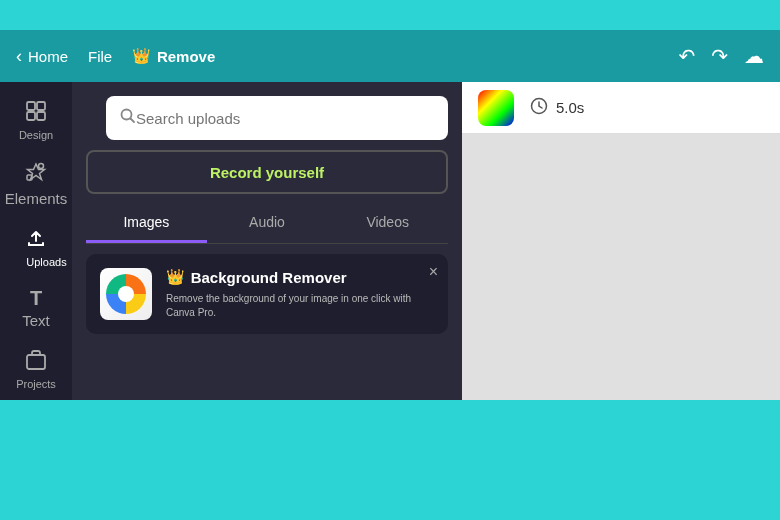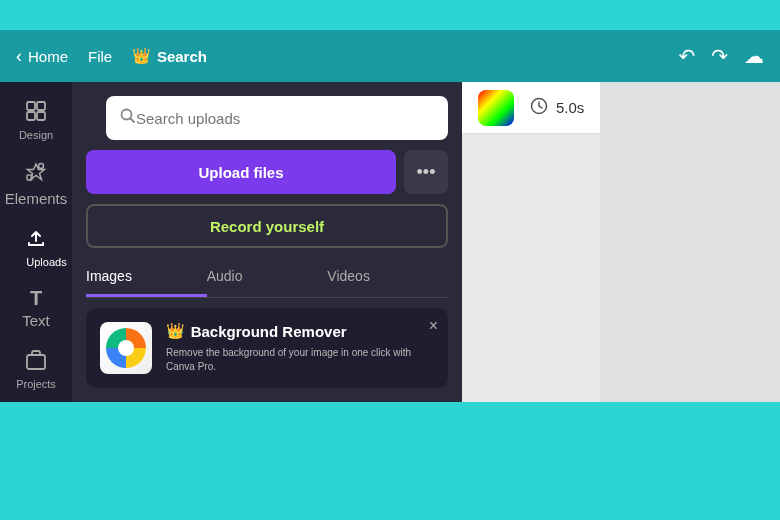--- a/index.html
+++ b/index.html
@@ -204,20 +204,21 @@
 
     
     .tabs {
       display: flex;
       gap: 0;
       border-bottom: 1px solid #444;
     }
 
     .tab {
       flex: 1;
+      text-align: center;
       padding: 10px 0;
       color: #aaa;
       font-size: 14px;
       font-weight: 500;
       cursor: pointer;
       border-bottom: 3px solid transparent;
     }
 
     .tab.active {
       color: #fff;
@@ -275,21 +276,21 @@
       color: #bbb;
       font-size: 10px;
       line-height: 1.4;
     }
 
     
     .canvas-area {
       flex: 1;
       background: #e8e8e8;
       display: flex;
-      flex-direction: row;
+      flex-direction: column;
     }
 
     .canvas-topbar {
       height: 52px;
       background: #fff;
       display: flex;
       align-items: center;
       padding: 0 16px;
       gap: 16px;
       border-bottom: 1px solid #ddd;
@@ -324,21 +325,21 @@
 
 <div class="header">
   <div class="header-nav">
     <div class="header-back">
       <span style="font-size:18px;">‹</span>
       <span>Home</span>
     </div>
     <span class="header-item">File</span>
     <div class="header-resize">
       <span>👑</span>
-      <span>Search</span>
+      <span>Remove</span>
     </div>
   </div>
   <div class="header-actions">
     <span class="header-icon-btn">↶</span>
     <span class="header-icon-btn">↷</span>
     <span class="header-icon-btn">☁</span>
   </div>
 </div>
 
 <div class="main-content">
@@ -394,24 +395,20 @@
     <div class="search-bar">
       <span class="search-icon">
         <svg width="16" height="16" viewBox="0 0 16 16" fill="none">
           <circle cx="6.5" cy="6.5" r="5" stroke="#888" stroke-width="1.8"></circle>
           <path d="M10.5 10.5 L14 14" stroke="#888" stroke-width="1.8" stroke-linecap="round"></path>
         </svg>
       </span>
       <input type="text" placeholder="Search uploads" style="">
     </div>
 
-    <div class="upload-btn-row">
-      <button class="upload-btn">Upload files</button>
-      <button class="upload-more-btn">•••</button>
-    </div>
 
     <button class="record-btn">Record yourself</button>
 
     <div class="tabs">
       <div class="tab active">Images</div>
       <div class="tab">Audio</div>
       <div class="tab">Videos</div>
     </div>
 
     <div class="bg-remover-card">

